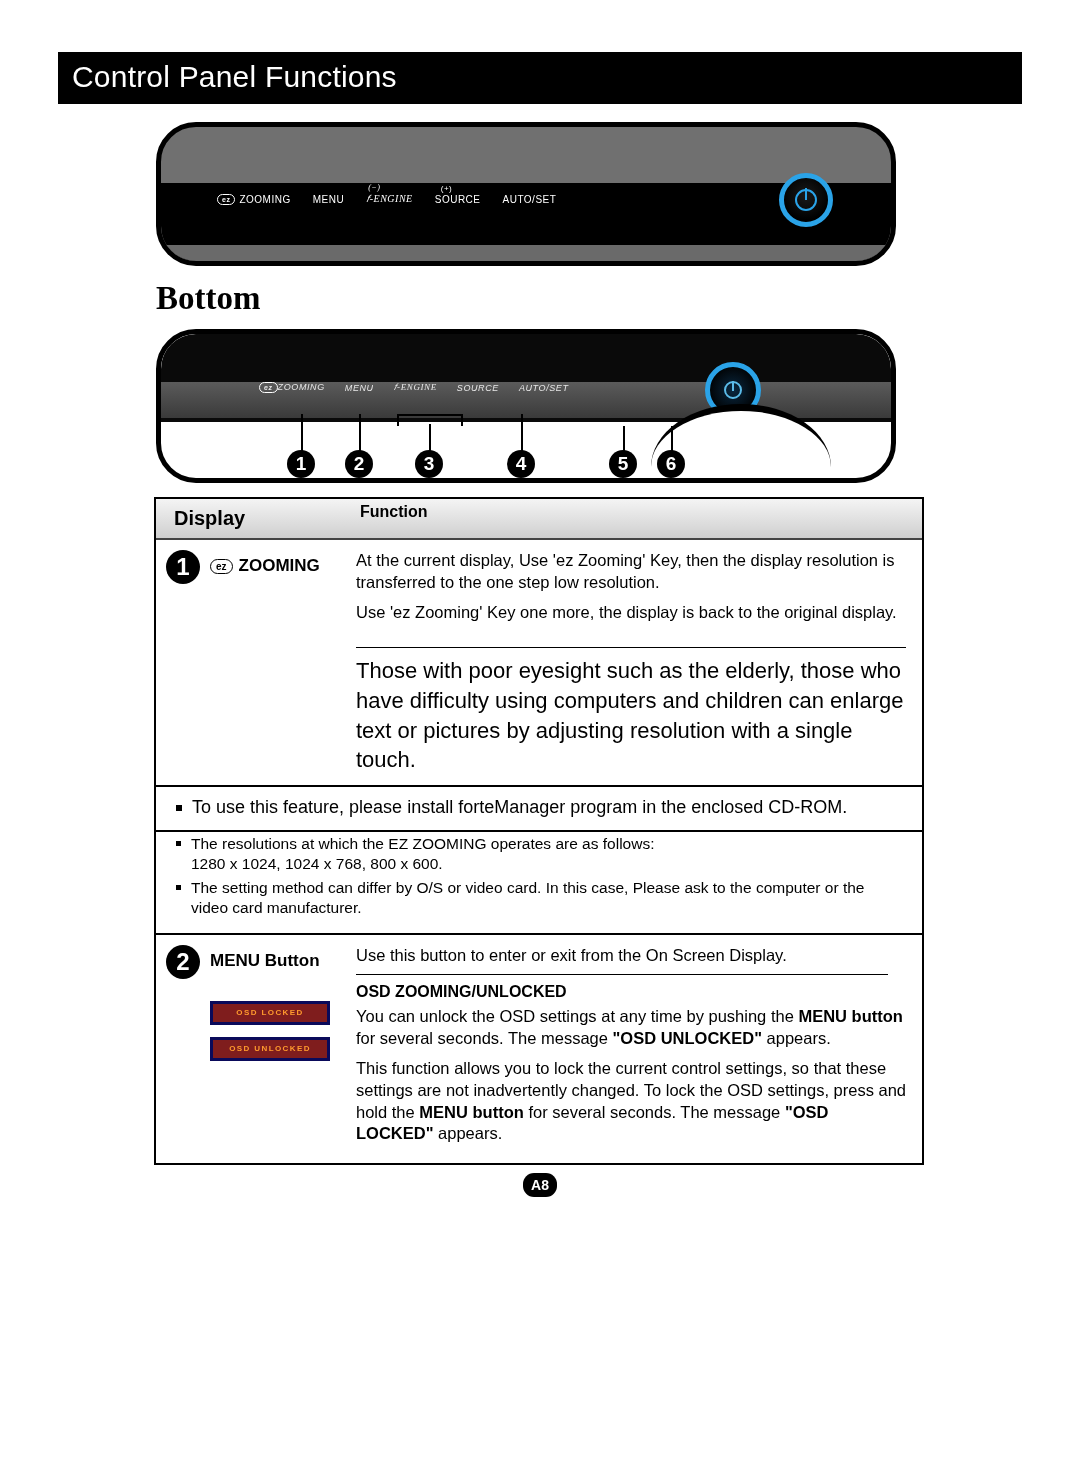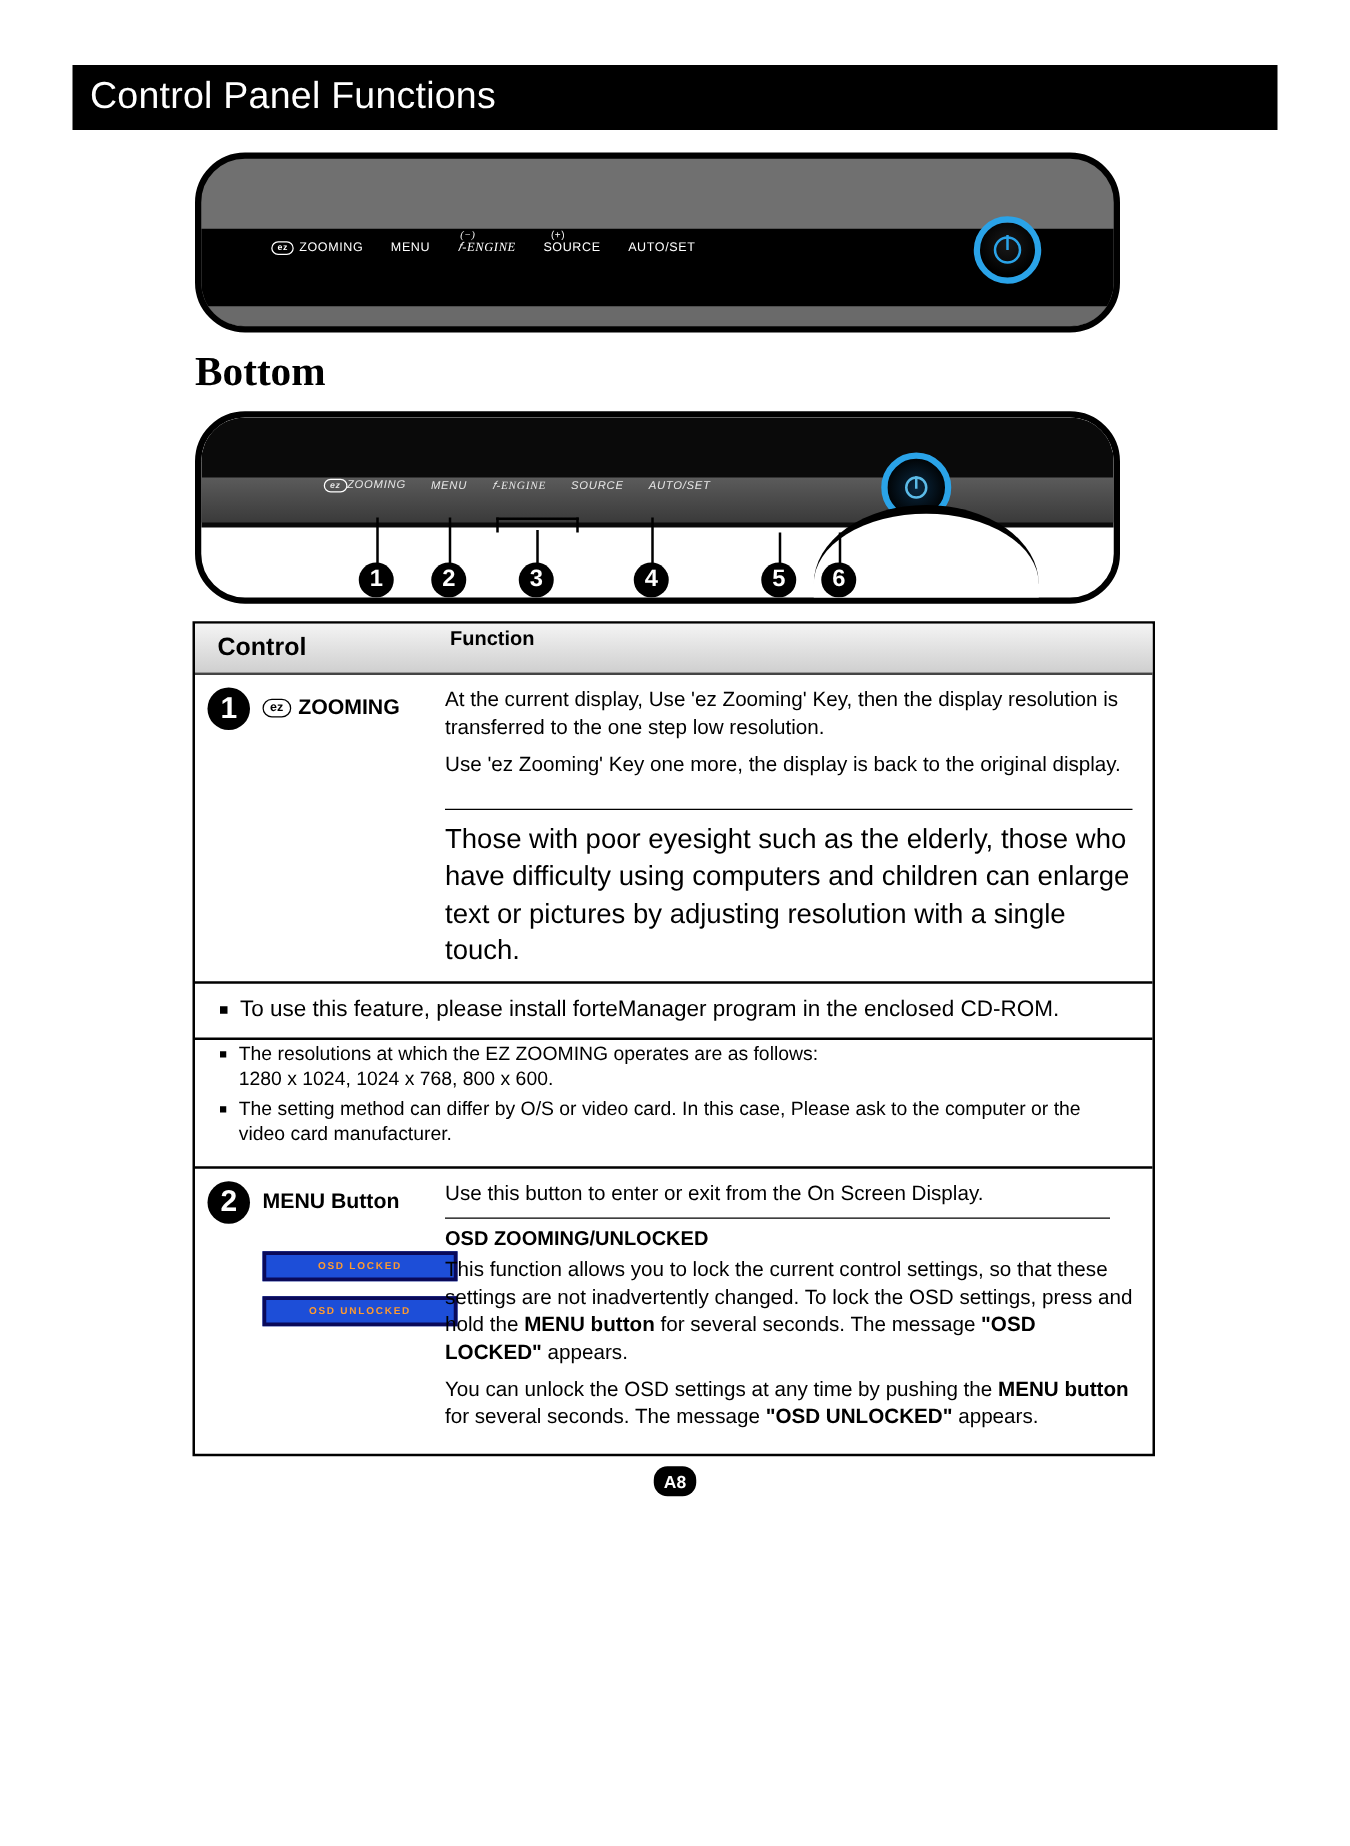--- a/index.html
+++ b/index.html
@@ -250,22 +250,22 @@
   .ez-control-label { display:flex;align-items:center;gap:6px; }
   .ez-control-label .ez-oval2 {
     display:inline-flex;align-items:center;justify-content:center;
     border:1.6px solid #000;border-radius:9px;
     font-size:10px;font-weight:bold;height:15px;padding:0 5px;color:#000;
   }
   .osd-boxes {
     margin: 30px 0 0 0;
   }
   .osd-box {
-    width: 156px; height: 24px;
-    background: #1d4ed8;
+    width: 120px; height: 24px;
+    background: #7f1d1d;
     border: 3px solid #0a0a5a;
     color: #ff9a2e;
     font-size: 8px; letter-spacing: 1.4px;
     display:flex;align-items:center;justify-content:center;
     margin-bottom: 12px;
     font-weight: bold;
   }
   .osd-heading { font-weight: bold; font-size: 16px; margin: 6px 0 4px 0;}
   .row2-divider { border-top: 1px solid #000; margin: 0 18px 0 200px; }
 
@@ -337,21 +337,21 @@
         <div class="callout-line" style="left:462px;top:34px;height:26px;"></div>
         <div class="callout" style="left:448px;">5</div>
         <div class="callout-line" style="left:510px;top:34px;height:26px;"></div>
         <div class="callout" style="left:496px;">6</div>
       </div>
     </div>
   </div>
 
   <div class="ctrl-table">
     <div class="ctrl-head">
-      <div class="col1">Control</div>
+      <div class="col1">Display</div>
       <div class="col2">Function</div>
     </div>
 
     <div class="row">
       <div class="bullet-num">1</div>
       <div class="control-col">
         <div class="ez-control-label">
           <span class="ez-oval2">ez</span>
           <span>ZOOMING</span>
         </div>
@@ -390,23 +390,23 @@
         <div class="osd-boxes">
           <div class="osd-box">OSD LOCKED</div>
           <div class="osd-box">OSD UNLOCKED</div>
         </div>
       </div>
       <div class="func-col">
         <p>Use this button to enter or exit from the On Screen Display.</p>
         <div class="row2-divider" style="margin-left:0;"></div>
         <div class="osd-heading">OSD ZOOMING/UNLOCKED</div>
         <p>
+          <span>You can unlock the OSD settings at any time by pushing the </span><span class="bold">MENU button</span><span> for several seconds. The message </span><span class="bold">"OSD UNLOCKED"</span><span> appears.</span>
+        </p>
+        <p>
           <span>This function allows you to lock the current control settings, so that these settings are not inadvertently changed. To lock the OSD settings, press and hold the </span><span class="bold">MENU button</span><span> for several seconds. The message </span><span class="bold">"OSD LOCKED"</span><span> appears.</span>
         </p>
-        <p>
-          <span>You can unlock the OSD settings at any time by pushing the </span><span class="bold">MENU button</span><span> for several seconds. The message </span><span class="bold">"OSD UNLOCKED"</span><span> appears.</span>
-        </p>
       </div>
     </div>
   </div>
 
   <div class="page-num">A8</div>
 </div>
 
 </body></html>

